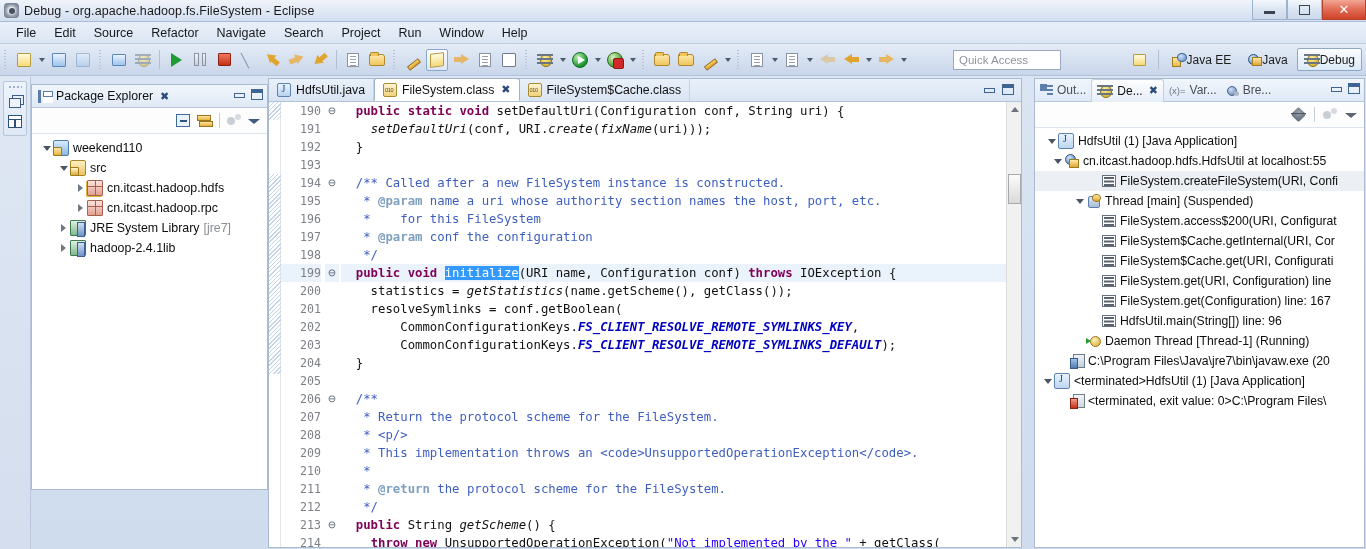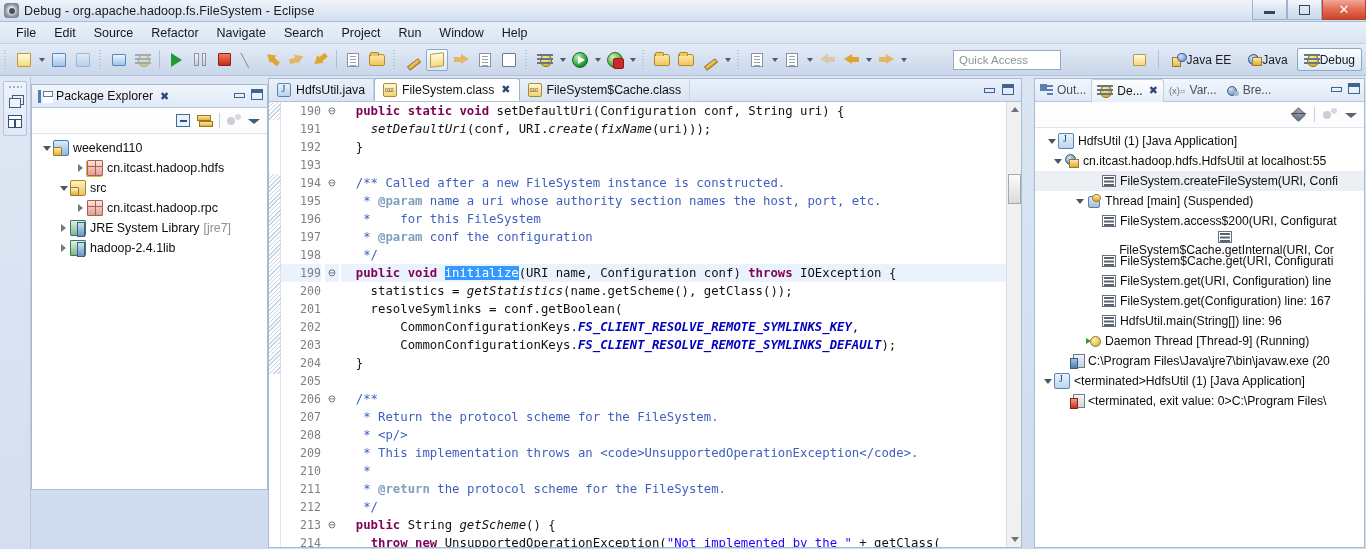--- a/index.html
+++ b/index.html
@@ -482,29 +482,29 @@
       <span style="width:1px;height:15px;background:#c7ceda;display:inline-block"></span>
       <span class="ic-focus"></span>
       <span class="ic-vmenu"></span>
     </div>
     <div class="tree">
       <div class="trow" style="padding-left:8px">
         <span class="twist open"></span>
         <span class="ticon ic-proj"></span>
         <span>weekend110</span>
       </div>
+      <div class="trow" style="padding-left:25px">
+        <span class="twist open"></span>
+        <span class="ticon ic-src"></span>
+        <span>src</span>
+      </div>
       <div class="trow" style="padding-left:42px">
         <span class="twist closed"></span>
         <span class="ticon ic-pkg locked"></span>
         <span>cn.itcast.hadoop.hdfs</span>
-      </div>
-      <div class="trow" style="padding-left:25px">
-        <span class="twist open"></span>
-        <span class="ticon ic-src"></span>
-        <span>src</span>
       </div>
       <div class="trow" style="padding-left:42px">
         <span class="twist closed"></span>
         <span class="ticon ic-pkg"></span>
         <span>cn.itcast.hadoop.rpc</span>
       </div>
       <div class="trow" style="padding-left:25px">
         <span class="twist closed"></span>
         <span class="ticon ic-lib"></span>
         <span>JRE System Library</span>
@@ -654,21 +654,21 @@
         <div class="drow" style="padding-left: 38px;">
           <span class="twist open"></span>
           <span class="dic ic-thread"></span>
           <span>Thread [main] (Suspended)</span>
         </div>
         <div class="drow" style="padding-left: 54px;">
           <span class="twist"></span>
           <span class="dic ic-frame"></span>
           <span>FileSystem.access$200(URI, Configurat</span>
         </div>
-        <div class="drow" style="padding-left: 54px; flex-direction: column;">
+        <div class="drow" style="padding-left: 54px;">
           <span class="twist"></span>
           <span class="dic ic-frame"></span>
           <span>FileSystem$Cache.getInternal(URI, Cor</span>
         </div>
         <div class="drow" style="padding-left: 54px;">
           <span class="twist"></span>
           <span class="dic ic-frame"></span>
           <span>FileSystem$Cache.get(URI, Configurati</span>
         </div>
         <div class="drow" style="padding-left: 54px;">
@@ -682,21 +682,21 @@
           <span>FileSystem.get(Configuration) line: 167</span>
         </div>
         <div class="drow" style="padding-left: 54px;">
           <span class="twist"></span>
           <span class="dic ic-frame"></span>
           <span>HdfsUtil.main(String[]) line: 96</span>
         </div>
         <div class="drow" style="padding-left: 38px;">
           <span class="twist"></span>
           <span class="dic ic-thread-run"></span>
-          <span>Daemon Thread [Thread-9] (Running)</span>
+          <span>Daemon Thread [Thread-1] (Running)</span>
         </div>
         <div class="drow" style="padding-left: 22px;">
           <span class="twist"></span>
           <span class="dic ic-proc"></span>
           <span>C:\Program Files\Java\jre7\bin\javaw.exe (20</span>
         </div>
         <div class="drow" style="padding-left: 6px;">
           <span class="twist open"></span>
           <span class="dic ic-launch"></span>
           <span>&lt;terminated&gt;HdfsUtil (1) [Java Application]</span>

